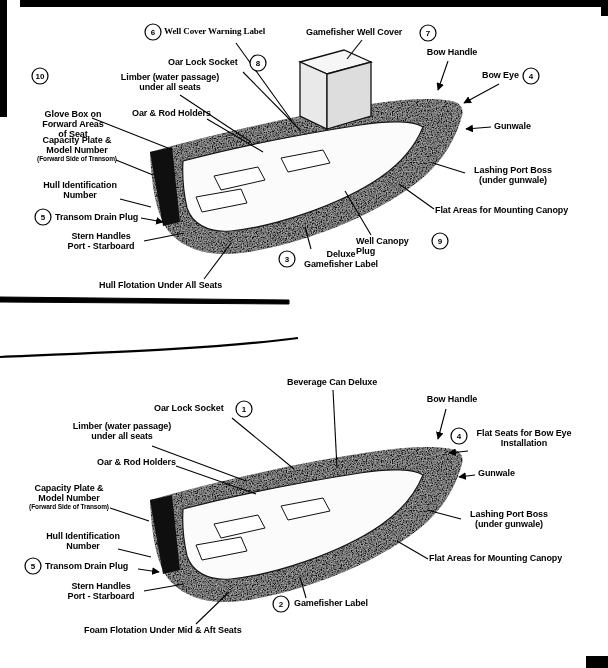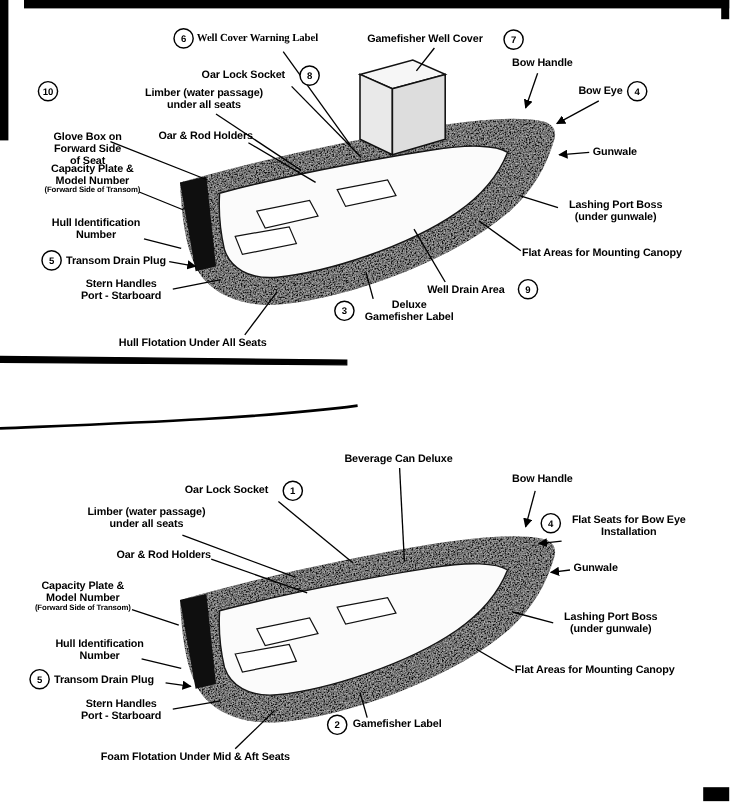--- a/index.html
+++ b/index.html
@@ -176,21 +176,21 @@
         <div data-name="label-text-line">Bow Handle</div>
       </div>
       <div class="callout" data-name="label-oar-lock-socket" style="left: 168px; top: 57px; width: 82px; text-align: left;">
         <div data-name="label-text-line">Oar Lock Socket</div>
       </div>
       <div class="callout" data-name="label-bow-eye" style="left: 482px; top: 70px; width: 44px; text-align: left;">
         <div data-name="label-text-line">Bow Eye</div>
       </div>
       <div class="callout" data-name="label-glove-box" style="left: 38px; top: 85px; width: 70px; text-align: center; margin-top: 24px;">
         <div data-name="label-text-line">Glove Box on</div>
-        <div data-name="label-text-line">Forward Side</div>
+        <div data-name="label-text-line">Forward Areas</div>
         <div data-name="label-text-line">of Seat</div>
       </div>
       <div class="callout" data-name="label-limber" style="left: 116px; top: 72px; width: 108px; text-align: center;">
         <div data-name="label-text-line">Limber (water passage)</div>
         <div data-name="label-text-line">under all seats</div>
       </div>
       <div class="callout" data-name="label-oar-rod-holders" style="left: 132px; top: 108px; width: 86px; text-align: left;">
         <div data-name="label-text-line">Oar &amp; Rod Holders</div>
       </div>
       <div class="callout" data-name="label-gunwale" style="left: 494px; top: 121px; width: 44px; text-align: left;">
@@ -213,21 +213,21 @@
         <div data-name="label-text-line">Flat Areas for Mounting Canopy</div>
       </div>
       <div class="callout" data-name="label-transom-drain-plug" style="left: 55px; top: 212px; width: 88px; text-align: left;">
         <div data-name="label-text-line">Transom Drain Plug</div>
       </div>
       <div class="callout" data-name="label-stern-handles" style="left: 57px; top: 231px; width: 88px; text-align: center;">
         <div data-name="label-text-line">Stern Handles</div>
         <div data-name="label-text-line">Port - Starboard</div>
       </div>
       <div class="callout" data-name="label-well-drain-plug" style="left: 356px; top: 236px; width: 72px; text-align: left;">
-        <div data-name="label-text-line">Well Drain Area</div>
+        <div data-name="label-text-line">Well Canopy Plug</div>
       </div>
       <div class="callout" data-name="label-deluxe-gamefisher-label" style="left: 299px; top: 249px; width: 84px; text-align: center;">
         <div data-name="label-text-line">Deluxe</div>
         <div data-name="label-text-line">Gamefisher Label</div>
       </div>
       <div class="callout" data-name="label-foam-flotation" style="left: 99px; top: 280px; width: 145px; text-align: left;">
         <div data-name="label-text-line">Hull Flotation Under All Seats</div>
       </div>
       <div class="callout" data-name="label-beverage-can-holders" style="left: 287px; top: 377px; width: 100px; text-align: left;">
         <div data-name="label-text-line">Beverage Can Deluxe</div>

